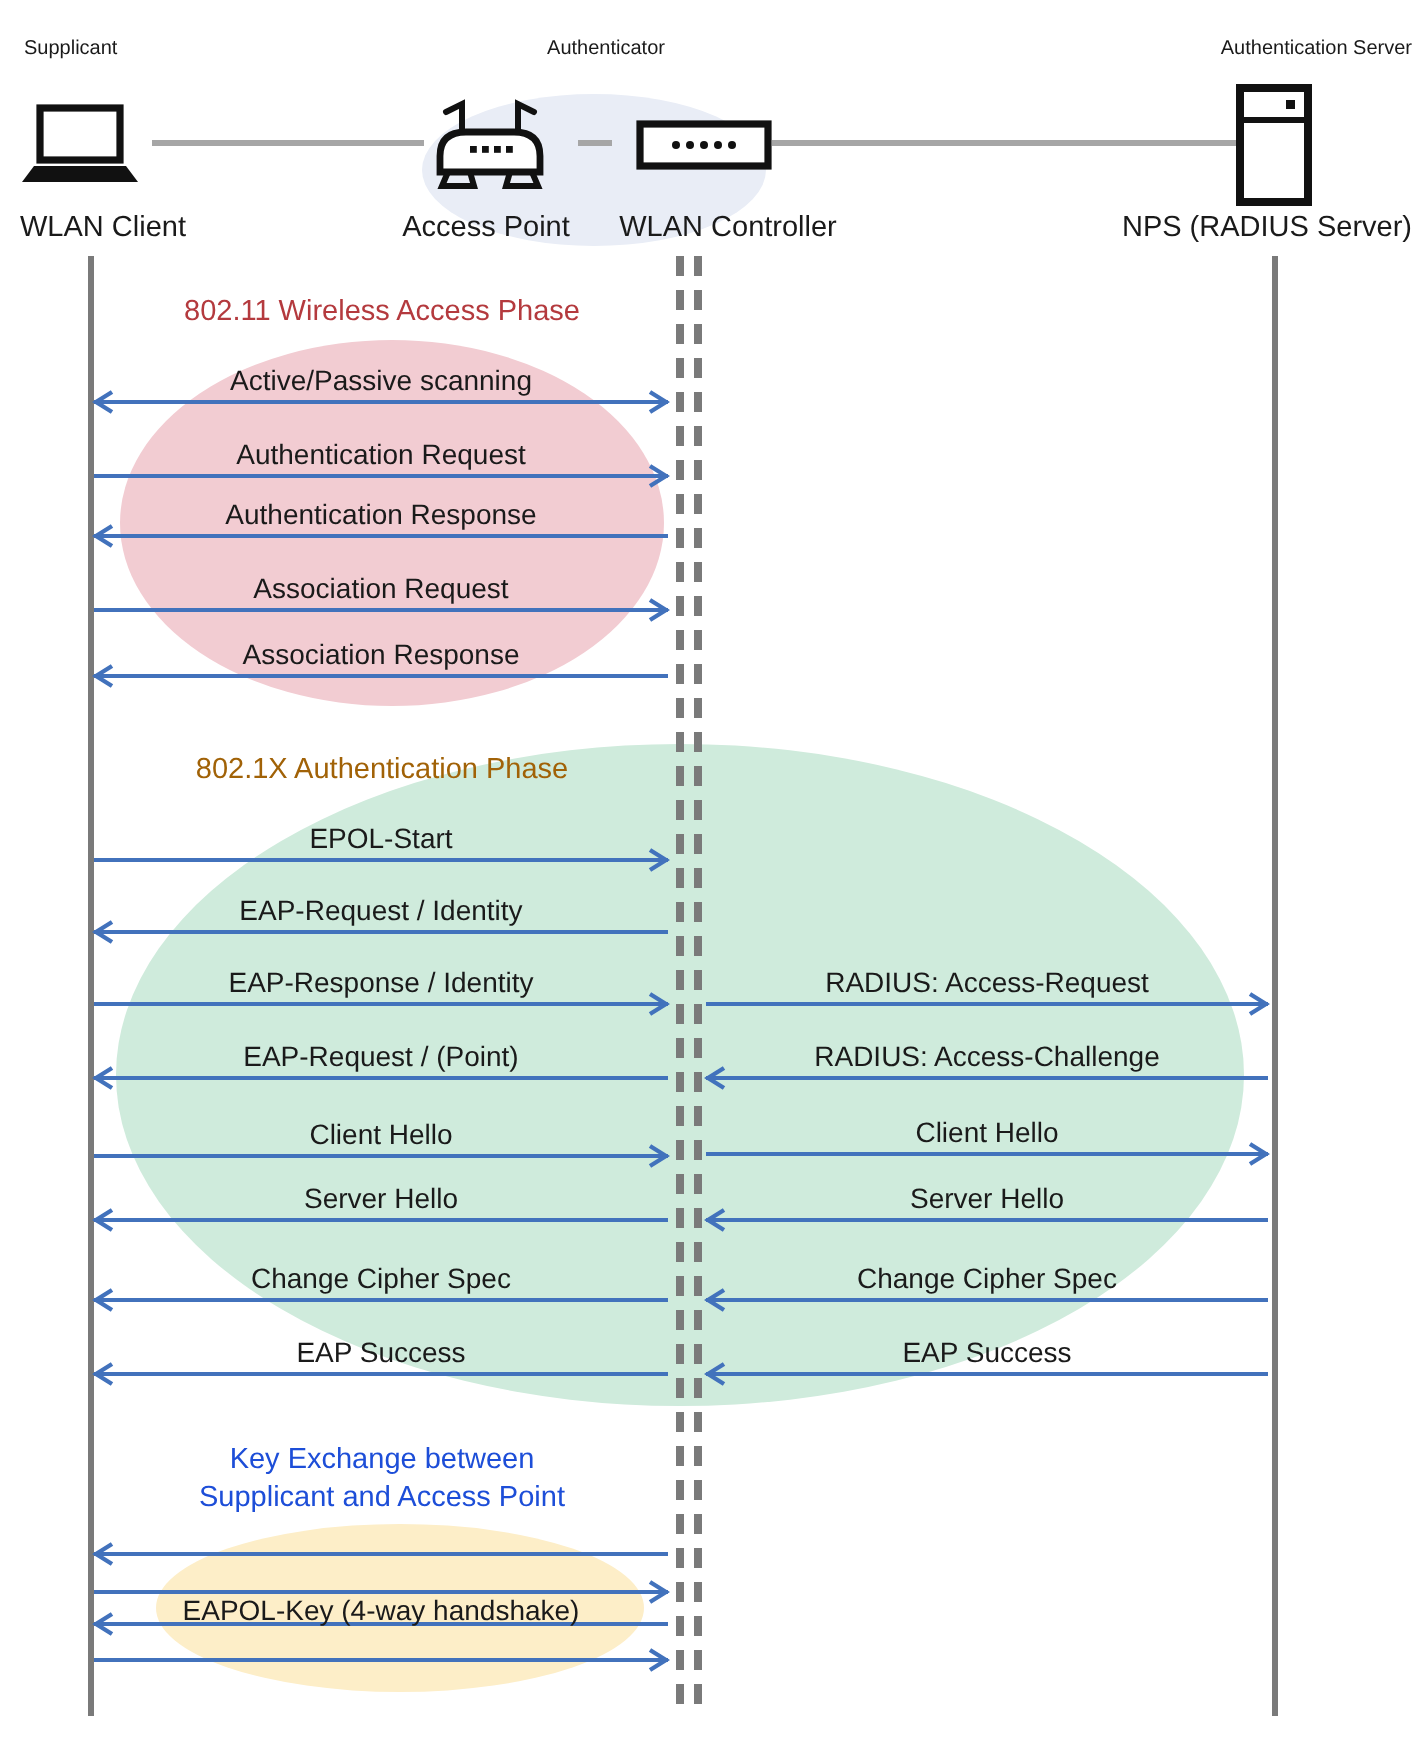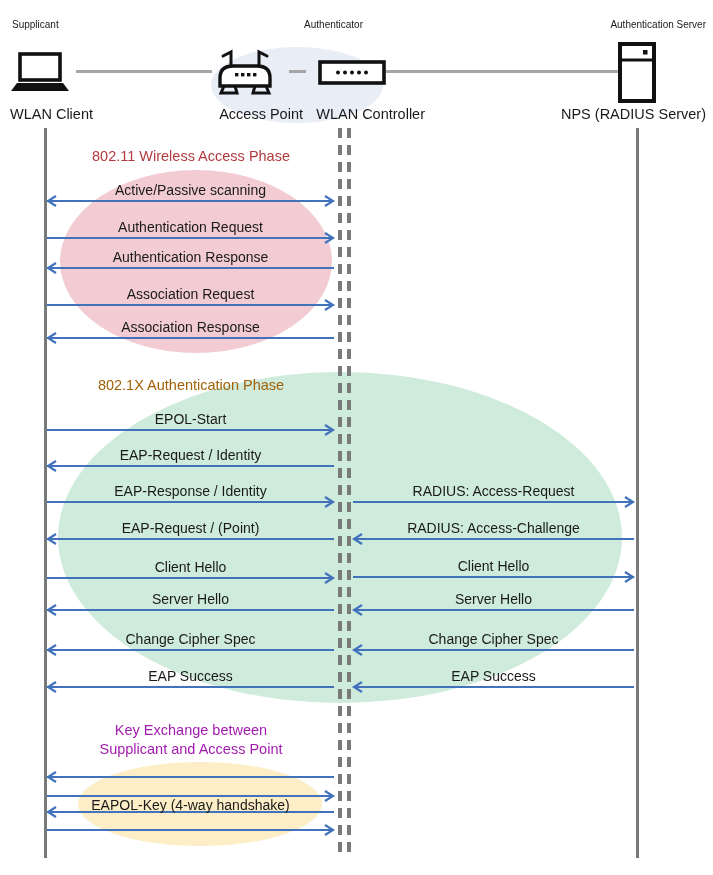--- a/index.html
+++ b/index.html
@@ -1,21 +1,21 @@
 <!DOCTYPE html>
 <html><head>
 <meta charset="utf-8">
 <style>
   html,body{margin:0;padding:0;background:#fff;}
   #stage{position:relative;width:713px;height:875px;background:#fff;overflow:hidden;
          font-family:"Liberation Sans",sans-serif;color:#1a1a1a;}
   .abs{position:absolute;}
   .actor-role{position:absolute;top:19px;font-size:10px;z-index:5;}
   .device-label{position:absolute;top:106px;font-size:14.5px;z-index:5;}
-  .ctr{text-align:right;}
+  .ctr{text-align:center;}
   .rt{text-align:right;}
   .hub-ellipse{position:absolute;left:211px;top:47px;width:172px;height:76px;
                border-radius:50%;background:#e9edf6;z-index:1;}
   .connector{position:absolute;top:70px;height:3px;background:#a6a6a6;z-index:2;}
   .icon{position:absolute;z-index:4;}
   .lifeline{position:absolute;top:128px;height:730px;background:#7a7a7a;z-index:2;}
   .lifeline.dashed{background:repeating-linear-gradient(180deg,#7a7a7a 0px,#7a7a7a 10px,
                    rgba(0,0,0,0) 10px,rgba(0,0,0,0) 17px);}
   .phase-ellipse{position:absolute;border-radius:50%;z-index:1;}
   .phase-title{position:absolute;font-size:14.5px;text-align:center;white-space:pre-line;
@@ -80,21 +80,21 @@
   <div class="lifeline dashed" style="left:338px;width:4px;"></div>
   <div class="lifeline dashed" style="left:347px;width:4px;"></div>
   <div class="lifeline" style="left:636px;width:3px;"></div>
 
   <div class="phase-ellipse" style="left: 60px; top: 170px; width: 272px; height: 183px; background: rgb(242, 204, 210);"></div>
   <div class="phase-ellipse" style="left: 58px; top: 372px; width: 564px; height: 331px; background: rgb(207, 235, 220);"></div>
   <div class="phase-ellipse" style="left: 78px; top: 762px; width: 244px; height: 84px; background: rgb(253, 238, 200);"></div>
 
   <div class="phase-title" style="left: 46px; top: 147px; width: 290px; color: rgb(180, 58, 62);">802.11 Wireless Access Phase</div>
   <div class="phase-title" style="left: 46px; top: 376px; width: 290px; color: #a16207;">802.1X Authentication Phase</div>
-  <div class="phase-title" style="left: 46px; top: 721px; width: 290px; color: #a21caf;">Key Exchange between
+  <div class="phase-title" style="left: 46px; top: 721px; width: 290px; color: #1d4ed8;">Key Exchange between
 Supplicant and Access Point</div>
 
   <div id="messages-layer" class="abs" style="left:0;top:0;width:663px;height:875px;z-index:6;pointer-events:none;">
       <div class="msg-arrow" style="left: 46px; top: 194px; width: 289px;">
         <svg width="289" height="14">
           <line x1="1" y1="7" x2="288" y2="7" stroke="#4272bc" stroke-width="2"></line>
           <polyline points="279,2 287,7 279,12" fill="none" stroke="#4272bc" stroke-width="2.2"></polyline>
           <polyline points="10,2 2,7 10,12" fill="none" stroke="#4272bc" stroke-width="2.2"></polyline>
         </svg>
       </div>

